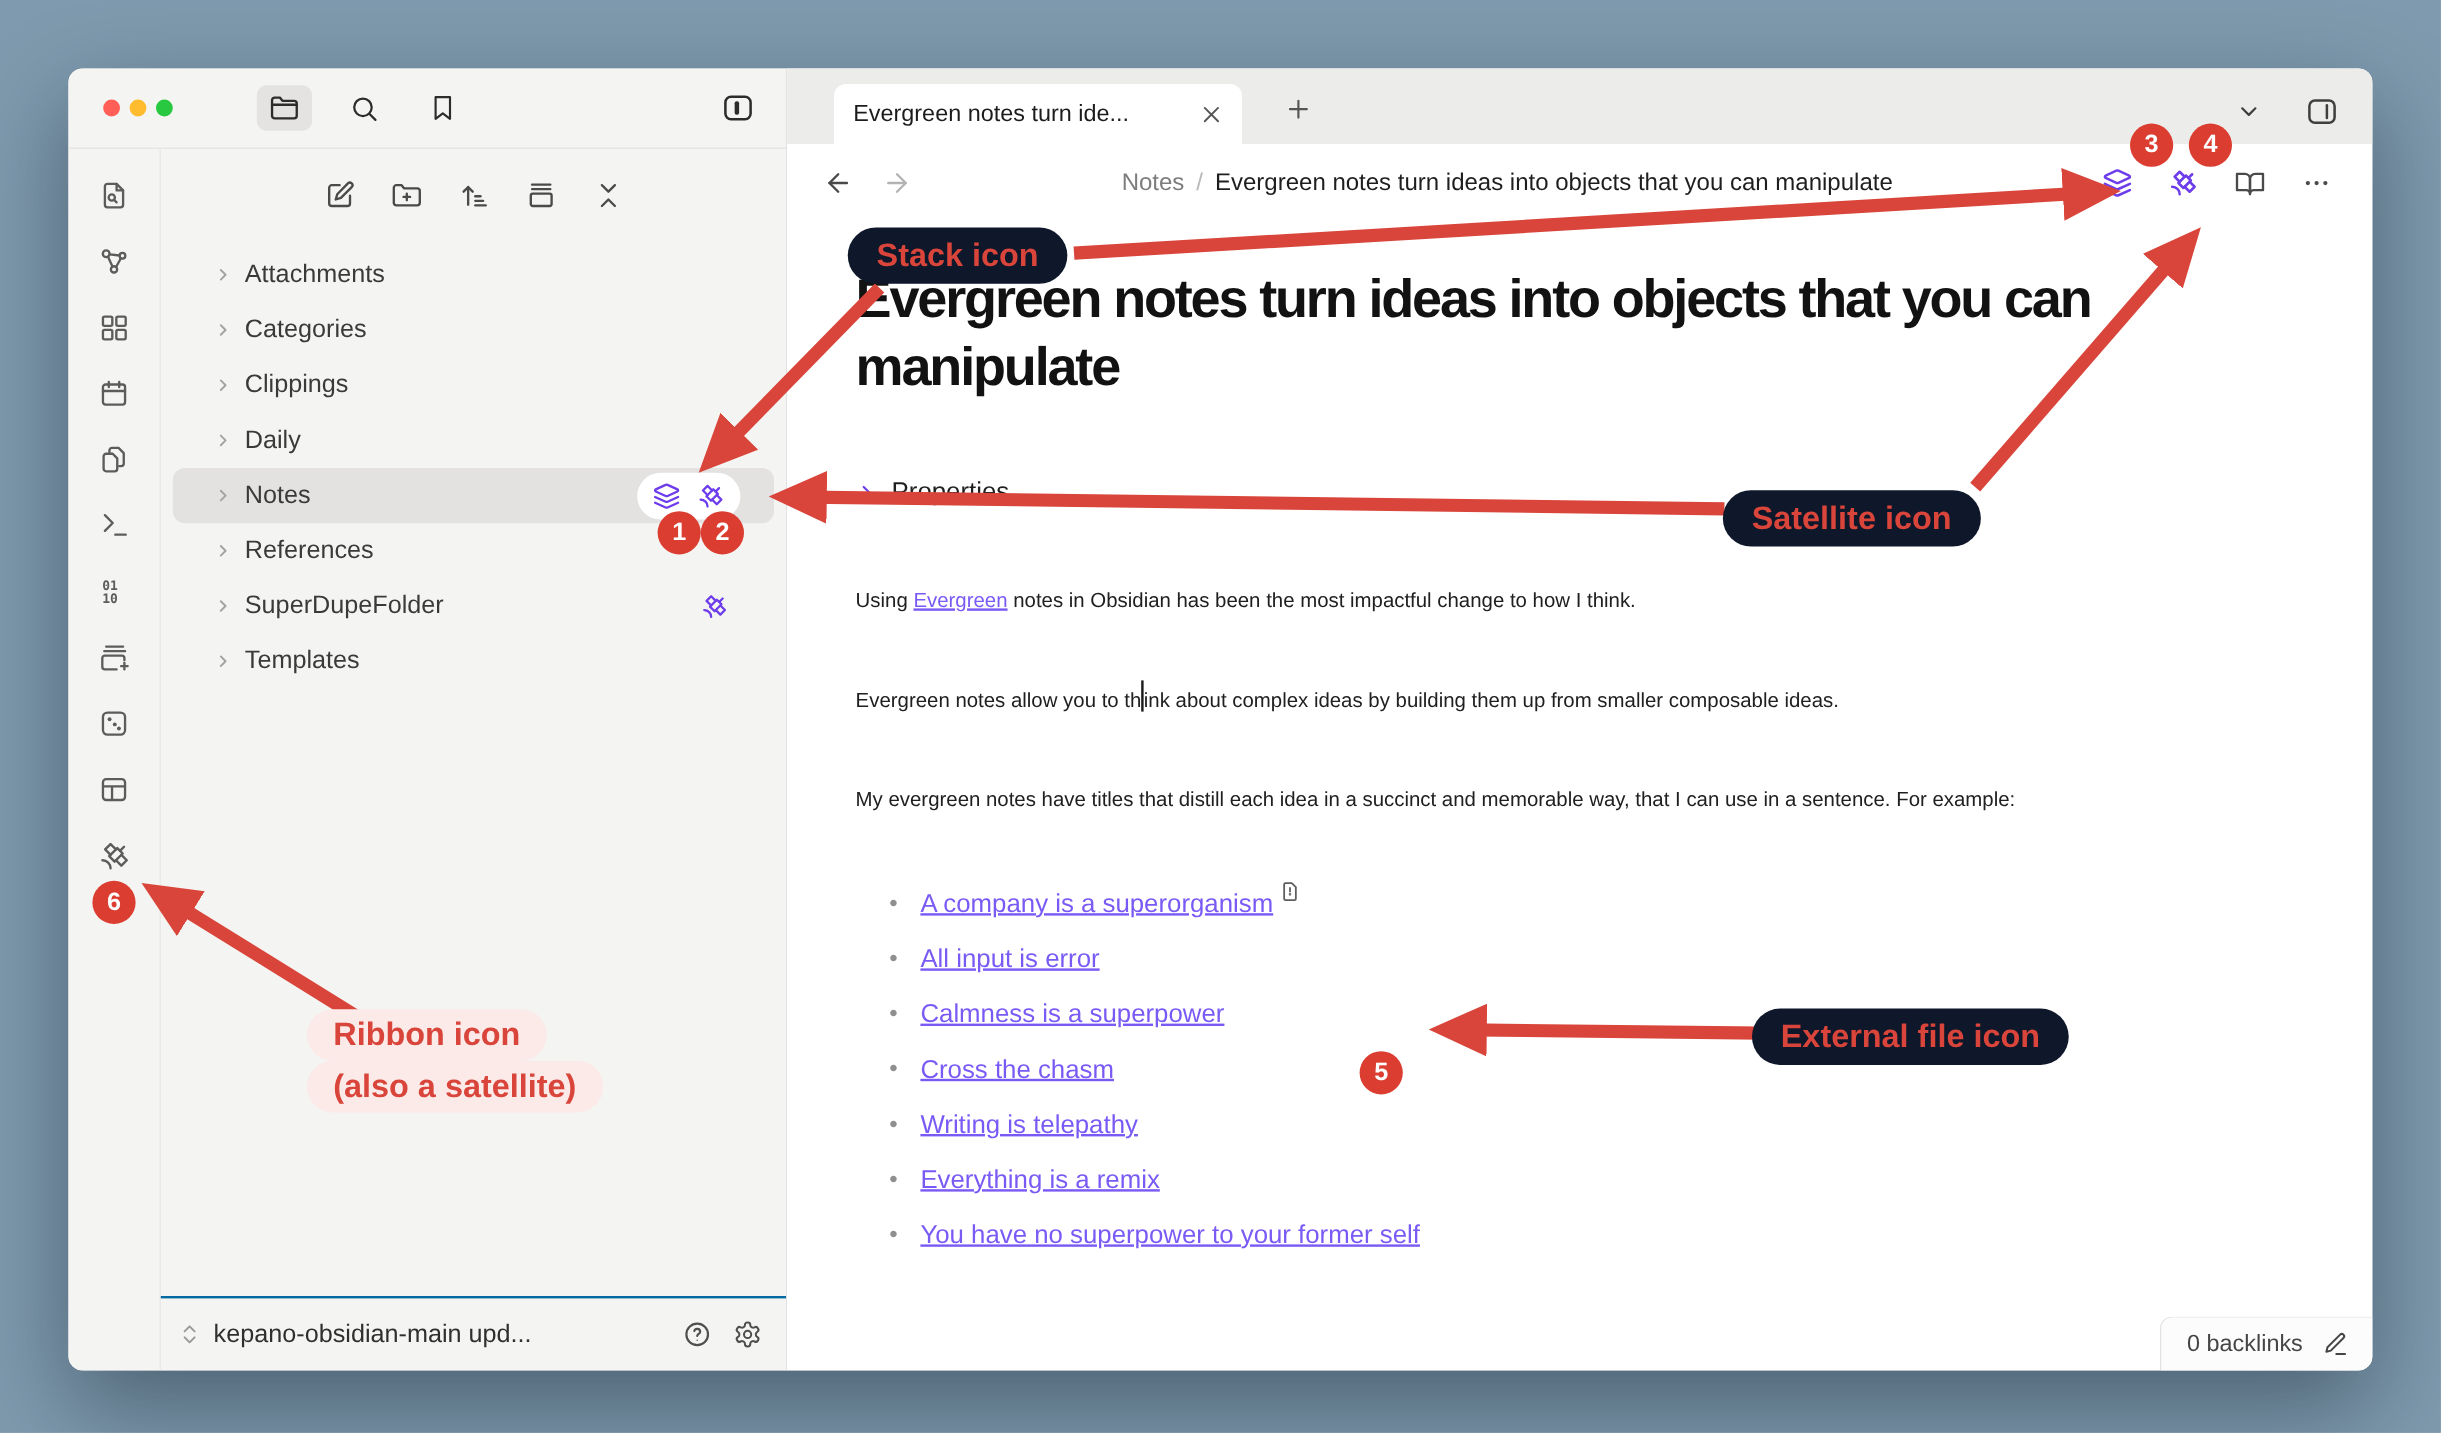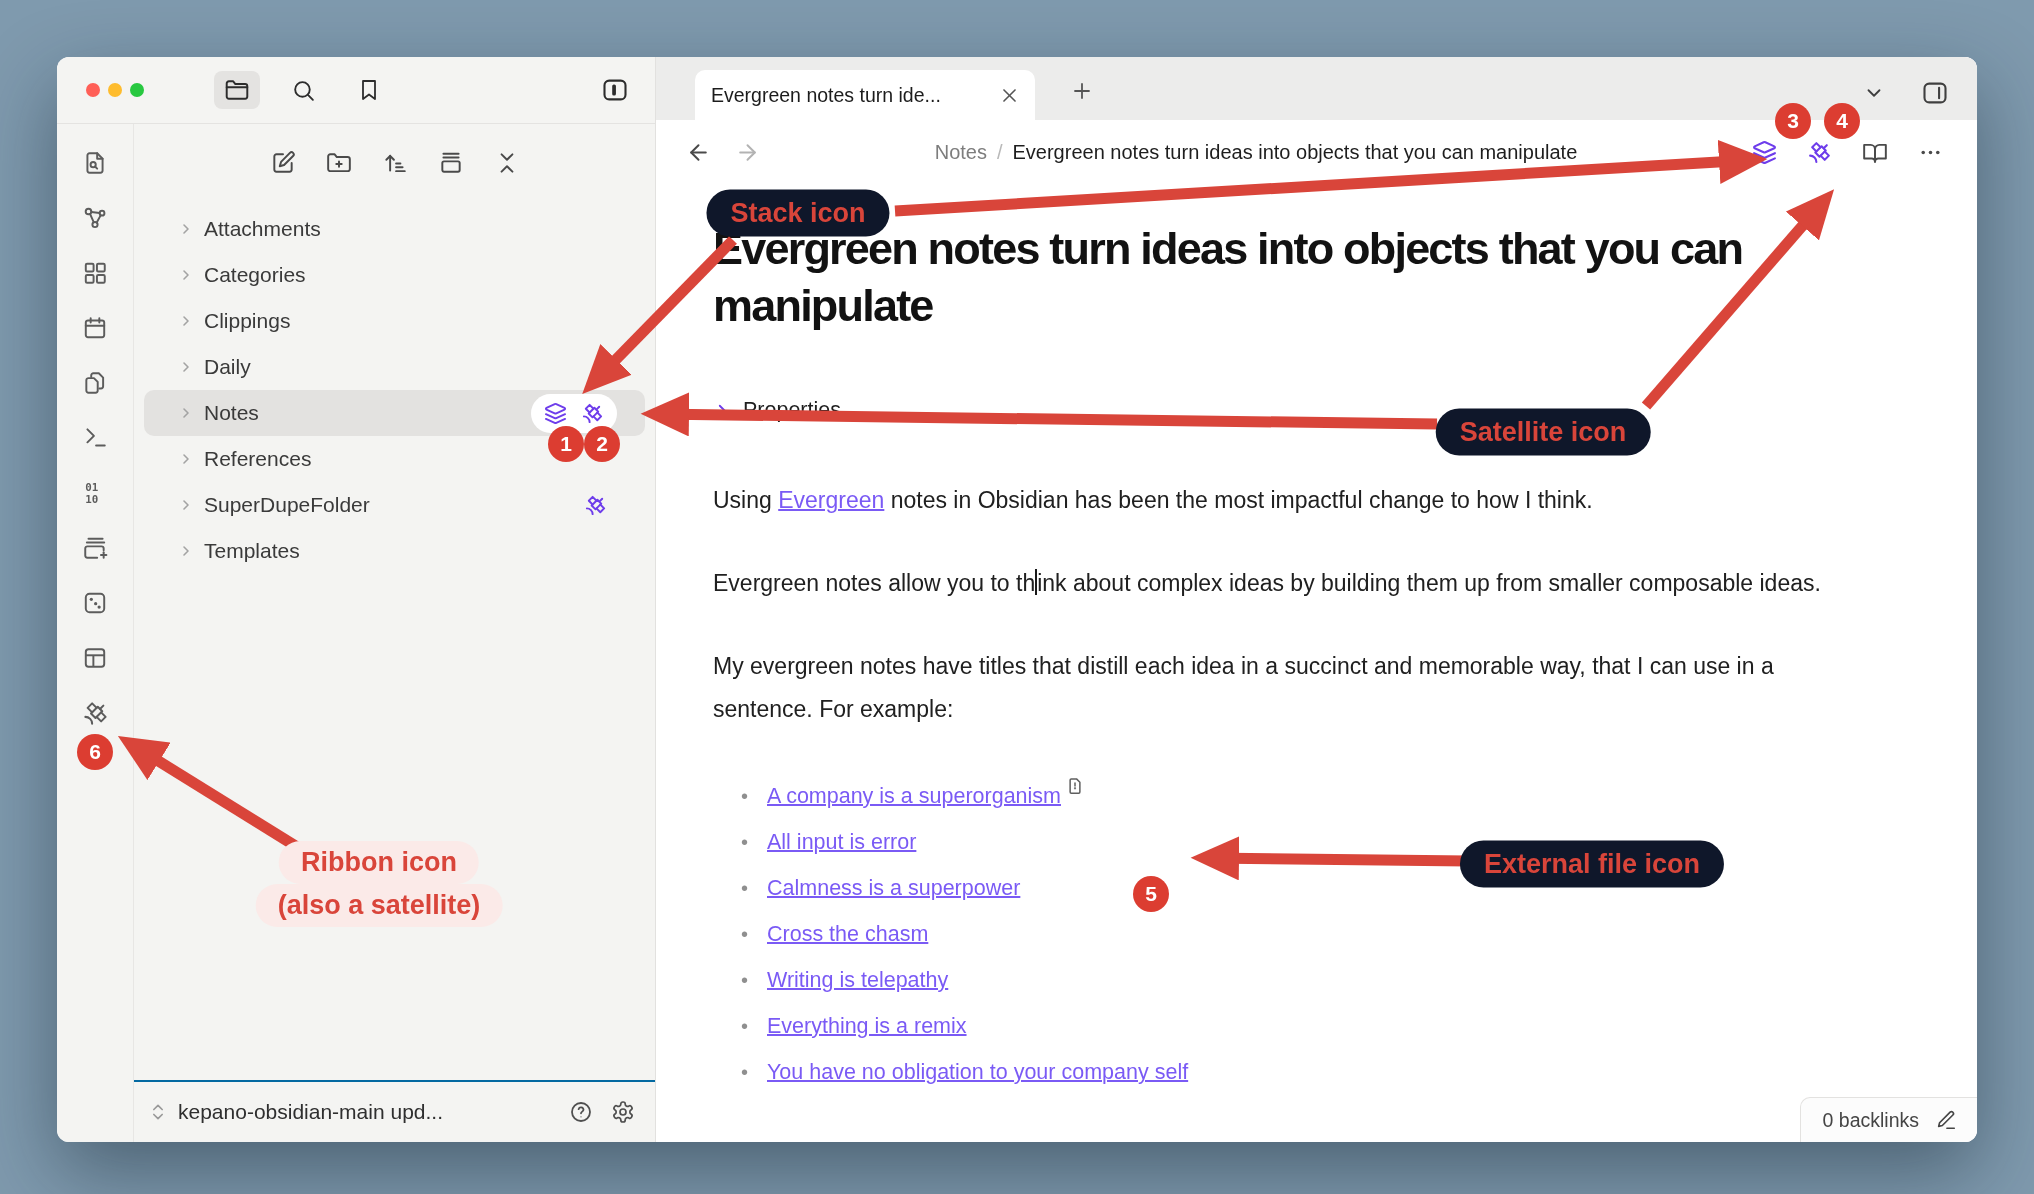--- a/index.html
+++ b/index.html
@@ -53,39 +53,39 @@
   .view-header{height:65px; display:flex; align-items:center; padding:0 34px 0 30px; flex:none;}
   .hist{display:flex; gap:24px; align-items:center;}
   .breadcrumb{margin:0 auto; display:flex; gap:10px; font-size:20px; align-items:center; white-space:nowrap;}
   .crumb-folder{color:#7d7d7d;} .crumb-sep{color:#b9b9b9;} .crumb-title{color:#1e1e1e;}
   .header-actions{display:flex; gap:30px; align-items:center; color:#4a4a4a;}
 
   .note-body{flex:1; padding:36px 60px 0 57px; overflow:hidden;}
   h1.note-title{margin:0 0 64px 0; font-size:45px; line-height:1.26; letter-spacing:-1.8px; color:#121212; font-weight:700; max-width:1230px;}
   .properties-row{display:flex; align-items:center; gap:12px; margin-bottom:56px;}
   .properties-label{font-size:21.5px; color:#1f1f1f;}
-  .para{font-size:23px; line-height:43px; color:#202020; max-width:1150px; margin:0 0 40px 0;}
+  .para{font-size:17px; line-height:43px; color:#202020; max-width:1150px; margin:0 0 40px 0;}
   .wikilink{color:#7a5af5; text-decoration:underline; text-decoration-thickness:1.5px; cursor:pointer;}
   .caret{display:inline-block; width:2px; height:26px; background:#1a1a1a; vertical-align:-4px;}
   ul.link-list{list-style:none; margin:42px 0 0 0; padding:0 0 0 28px; max-width:1150px;}
   ul.link-list li{font-size:21.5px; line-height:46px; position:relative; padding-left:26px; white-space:nowrap;}
   ul.link-list li::before{content:"•"; position:absolute; left:0; top:0; color:#8f8f8f; font-size:20px;}
   .extfile{color:#5f5f5f; display:inline-block; vertical-align:8px; margin-left:5px;}
 
   .backlinks-pill{position:absolute; right:0; bottom:0; height:44px; background:#fcfcfc; border:1px solid #e3e2e0; border-right:none; border-bottom:none; border-radius:10px 0 0 0; display:flex; align-items:center; gap:16px; padding:0 20px 0 22px; color:#454545;}
   .backlinks-text{font-size:19.5px;}
 
   .icon{display:flex; align-items:center; justify-content:center;}
   svg{display:block;}
 
   
   .overlay{position:absolute; left:0; top:0; width:2034px; height:1194px; pointer-events:none; z-index:50;}
   .badge{position:absolute; width:36px; height:36px; border-radius:50%; background:#dc3d31; color:#fff; font-weight:700; font-size:21px; display:flex; align-items:center; justify-content:center; transform:translate(-50%,-50%);}
   .ann-label{position:absolute; transform:translate(-50%,-50%); background:#0f172a; color:#d9453a; font-weight:700; font-size:27px; padding:8px 24px; border-radius:28px; white-space:nowrap;}
-  .ann-label-stack{display:flex; flex-direction:column; align-items:center; gap:0; position:absolute; transform:translate(-50%,-50%);}
+  .ann-label-stack{display:flex; flex-direction:column; align-items:flex-start; gap:0; position:absolute; transform:translate(-50%,-50%);}
   .ann-label-stack .pillline{background:#fbeae8; color:#d9453a; font-weight:700; font-size:27px; padding:6px 22px; border-radius:26px; white-space:nowrap;}
 </style>
 </head>
 <body>
 
 <div class="stage">
   <div class="window">
 
     <div class="left-pane">
       <div class="titlebar">
@@ -482,21 +482,21 @@
           <li><span class="wikilink">A company is a superorganism</span><span class="extfile icon" style="display:inline-block;"><svg width="18" height="18" viewBox="0 0 24 24" fill="none" stroke="currentColor" stroke-width="2" stroke-linecap="round" stroke-linejoin="round">
                   <path d="M14 2.5H7a1.5 1.5 0 0 0-1.5 1.5v16A1.5 1.5 0 0 0 7 21.5h10a1.5 1.5 0 0 0 1.5-1.5V7Z"></path>
                   <path d="M12 8v4"></path>
                   <circle cx="12" cy="15" r="0.5" fill="currentColor"></circle>
                 </svg></span></li>
           <li><span class="wikilink">All input is error</span></li>
           <li><span class="wikilink">Calmness is a superpower</span></li>
           <li><span class="wikilink">Cross the chasm</span></li>
           <li><span class="wikilink">Writing is telepathy</span></li>
           <li><span class="wikilink">Everything is a remix</span></li>
-          <li><span class="wikilink">You have no obligation to your company self</span></li>
+          <li><span class="wikilink">You have no superpower to your former self</span></li>
         </ul>
       </div>
 
       <div class="backlinks-pill">
         <span class="backlinks-text">0 backlinks</span>
         <span class="icon">
           <svg width="22" height="22" viewBox="0 0 24 24" fill="none" stroke="currentColor" stroke-width="1.8" stroke-linecap="round" stroke-linejoin="round">
               <path d="M13 21h8"></path>
               <path d="M16.5 3.5a2.12 2.12 0 0 1 3 3L8 18l-4 1 1-4Z"></path>
             </svg>

